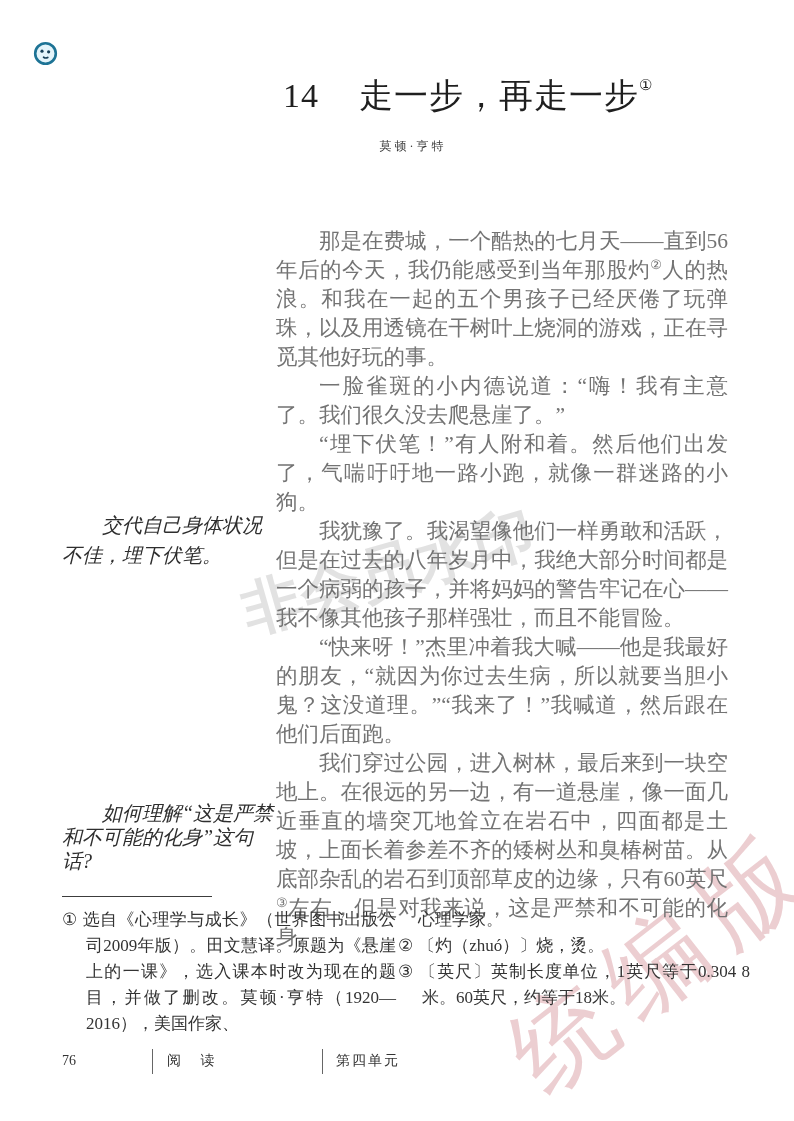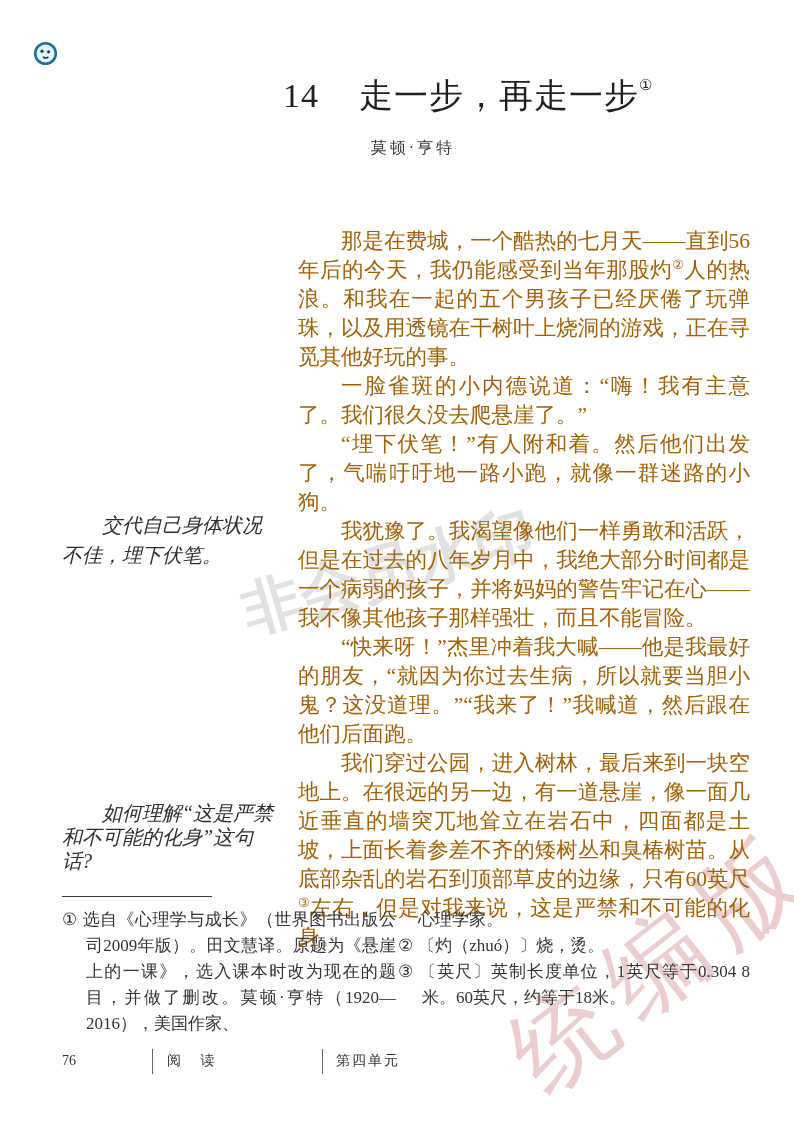--- a/index.html
+++ b/index.html
@@ -16,27 +16,27 @@
   .title-row {
     position:absolute; left:283px; top:76px; font-size:34px; line-height:40px;
     color:#1f1f1f; display:flex; align-items:flex-start; white-space:nowrap;
   }
   .lesson-num { letter-spacing:1px; }
   .lesson-name { margin-left:40px; letter-spacing:1px; }
   .title-sup { font-size:15px; line-height:15px; margin-top:2px; }
 
   .author {
     position:absolute; left:283px; top:138px; width:260px; text-align:center;
-    font-size:16px; letter-spacing:3px; color:#3a3a3a;
+    font-size:12px; letter-spacing:3px; color:#3a3a3a;
   }
 
   
   .body-text {
-    position:absolute; left:298px; top:227px; width:452px;
-    font-size:21.5px; line-height:29px; text-align:justify; color:#a16207;
+    position:absolute; left:276px; top:227px; width:452px;
+    font-size:21.5px; line-height:29px; text-align:justify; color:#737373;
   }
   .body-text p { margin:0; text-indent:2em; }
   .body-text sup.ref { font-size:13px; line-height:10px; }
 
   
   .margin-note {
     position:absolute; left:62px; font-size:20px; line-height:30px;
     color:#2e2e2e; text-indent:2em; font-style:italic;
   }
   .margin-note.n1 { top:510px; width:205px; }

